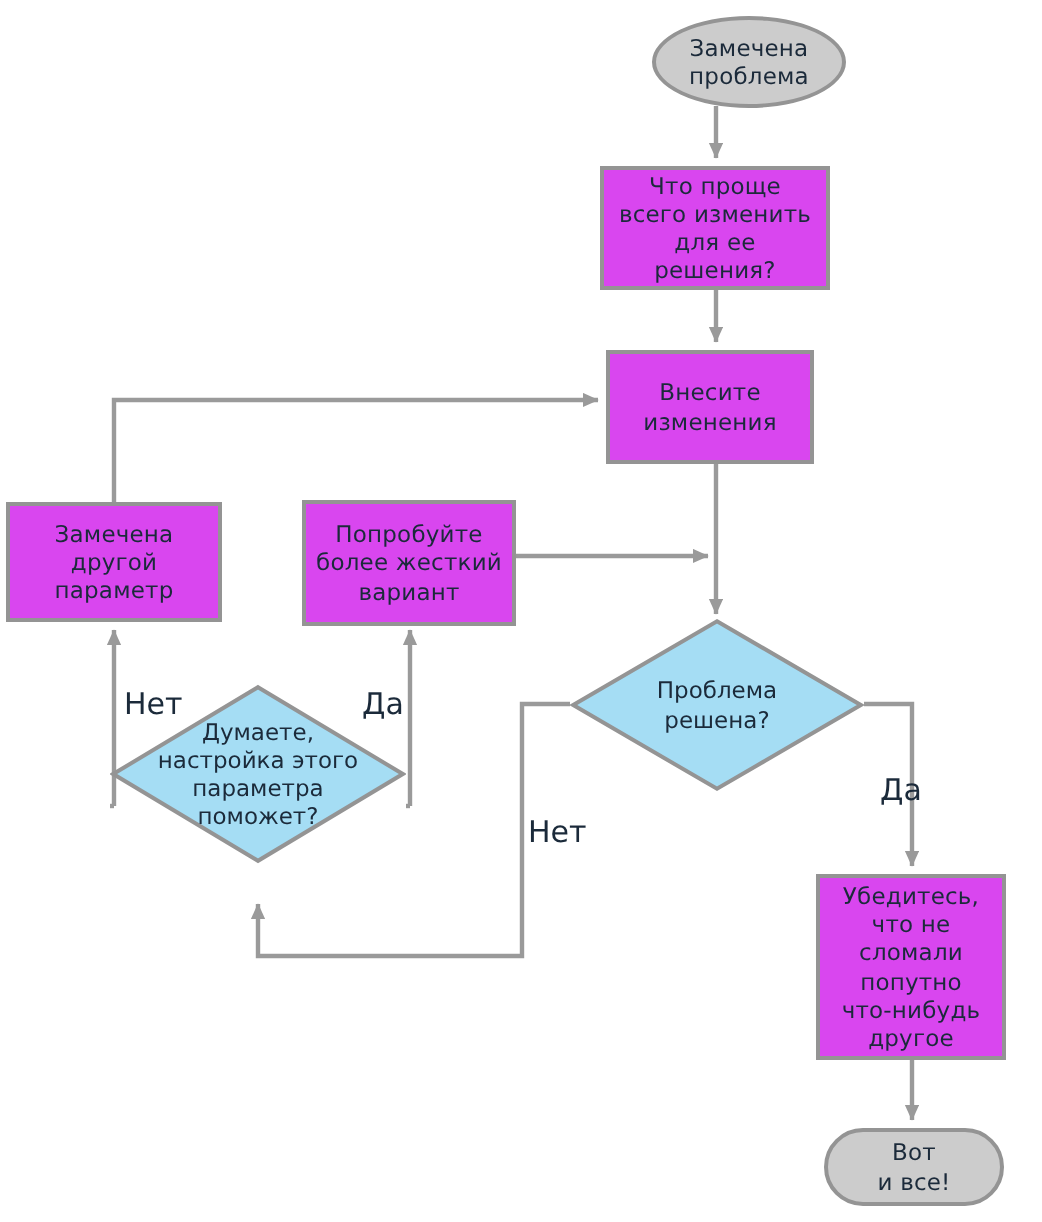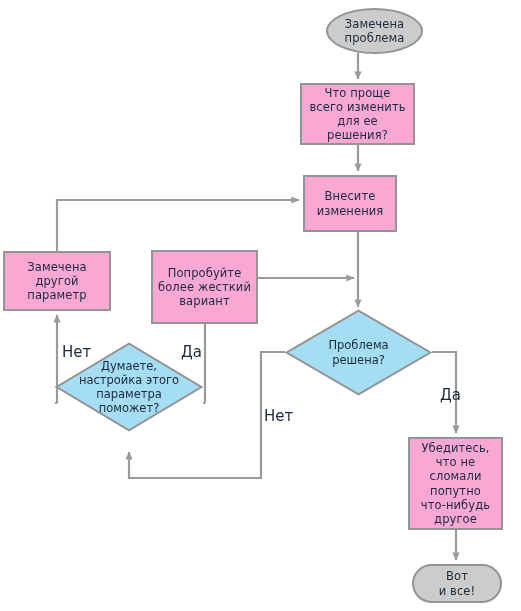--- a/index.html
+++ b/index.html
@@ -32,21 +32,21 @@
     align-items: center;
     justify-content: center;
     text-align: center;
     color: #1b2a3a;
     font-size: 11.5px;
     line-height: 1.24;
     letter-spacing: 0.1px;
     z-index: 3;
   }
   .proc {
-    background: #f9a8d4;
+    background: #d946ef;
     border: 2px solid #949494;
   }
   .term {
     background: #cccccc;
     border: 2px solid #949494;
   }
   .term-ellipse { border-radius: 50% / 50%; }
   .term-stadium { border-radius: 22px; }
   .node .txt {
     display: block;
@@ -130,32 +130,32 @@
 проблема</span>
   </div>
 
   <div class="node proc" style="left:300px; top:83px; width:115px; height:62px;">
     <span class="txt">Что проще
 всего изменить
 для ее
 решения?</span>
   </div>
 
-  <div class="node proc" style="left:303px; top:175px; width:94px; height:57px;">
+  <div class="node proc" style="left:303px; top:175px; width:104px; height:57px;">
     <span class="txt">Внесите
 изменения</span>
   </div>
 
   <div class="node proc" style="left:3px; top:251px; width:108px; height:60px;">
     <span class="txt">Замечена
 другой
 параметр</span>
   </div>
 
-  <div class="node proc" style="left:151px; top:250px; width:107px; height:74px;">
+  <div class="node proc" style="left:151px; top:250px; width:107px; height:63px;">
     <span class="txt">Попробуйте
 более жесткий
 вариант</span>
   </div>
 
   <div class="diamond" style="left:55px; top:342px; width:148px; height:90px;">
     <svg width="148" height="90" viewBox="0 0 148 90">
       <polygon points="74,1.6 146.4,45 74,88.4 1.6,45" fill="#a5ddf4" stroke="#949494" stroke-width="2"></polygon>
     </svg>
     <span class="dlabel">Думаете,

